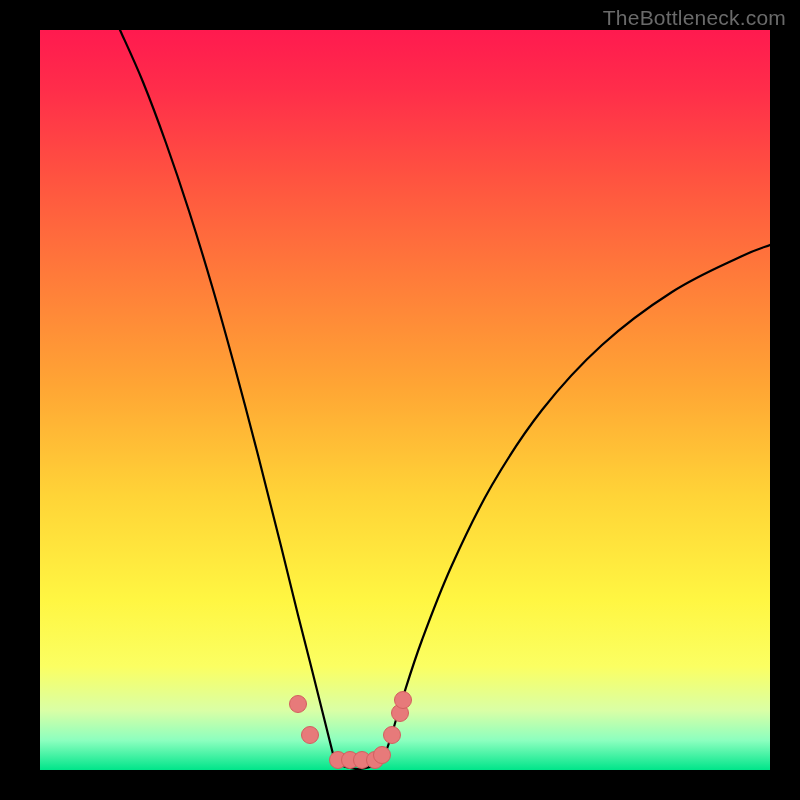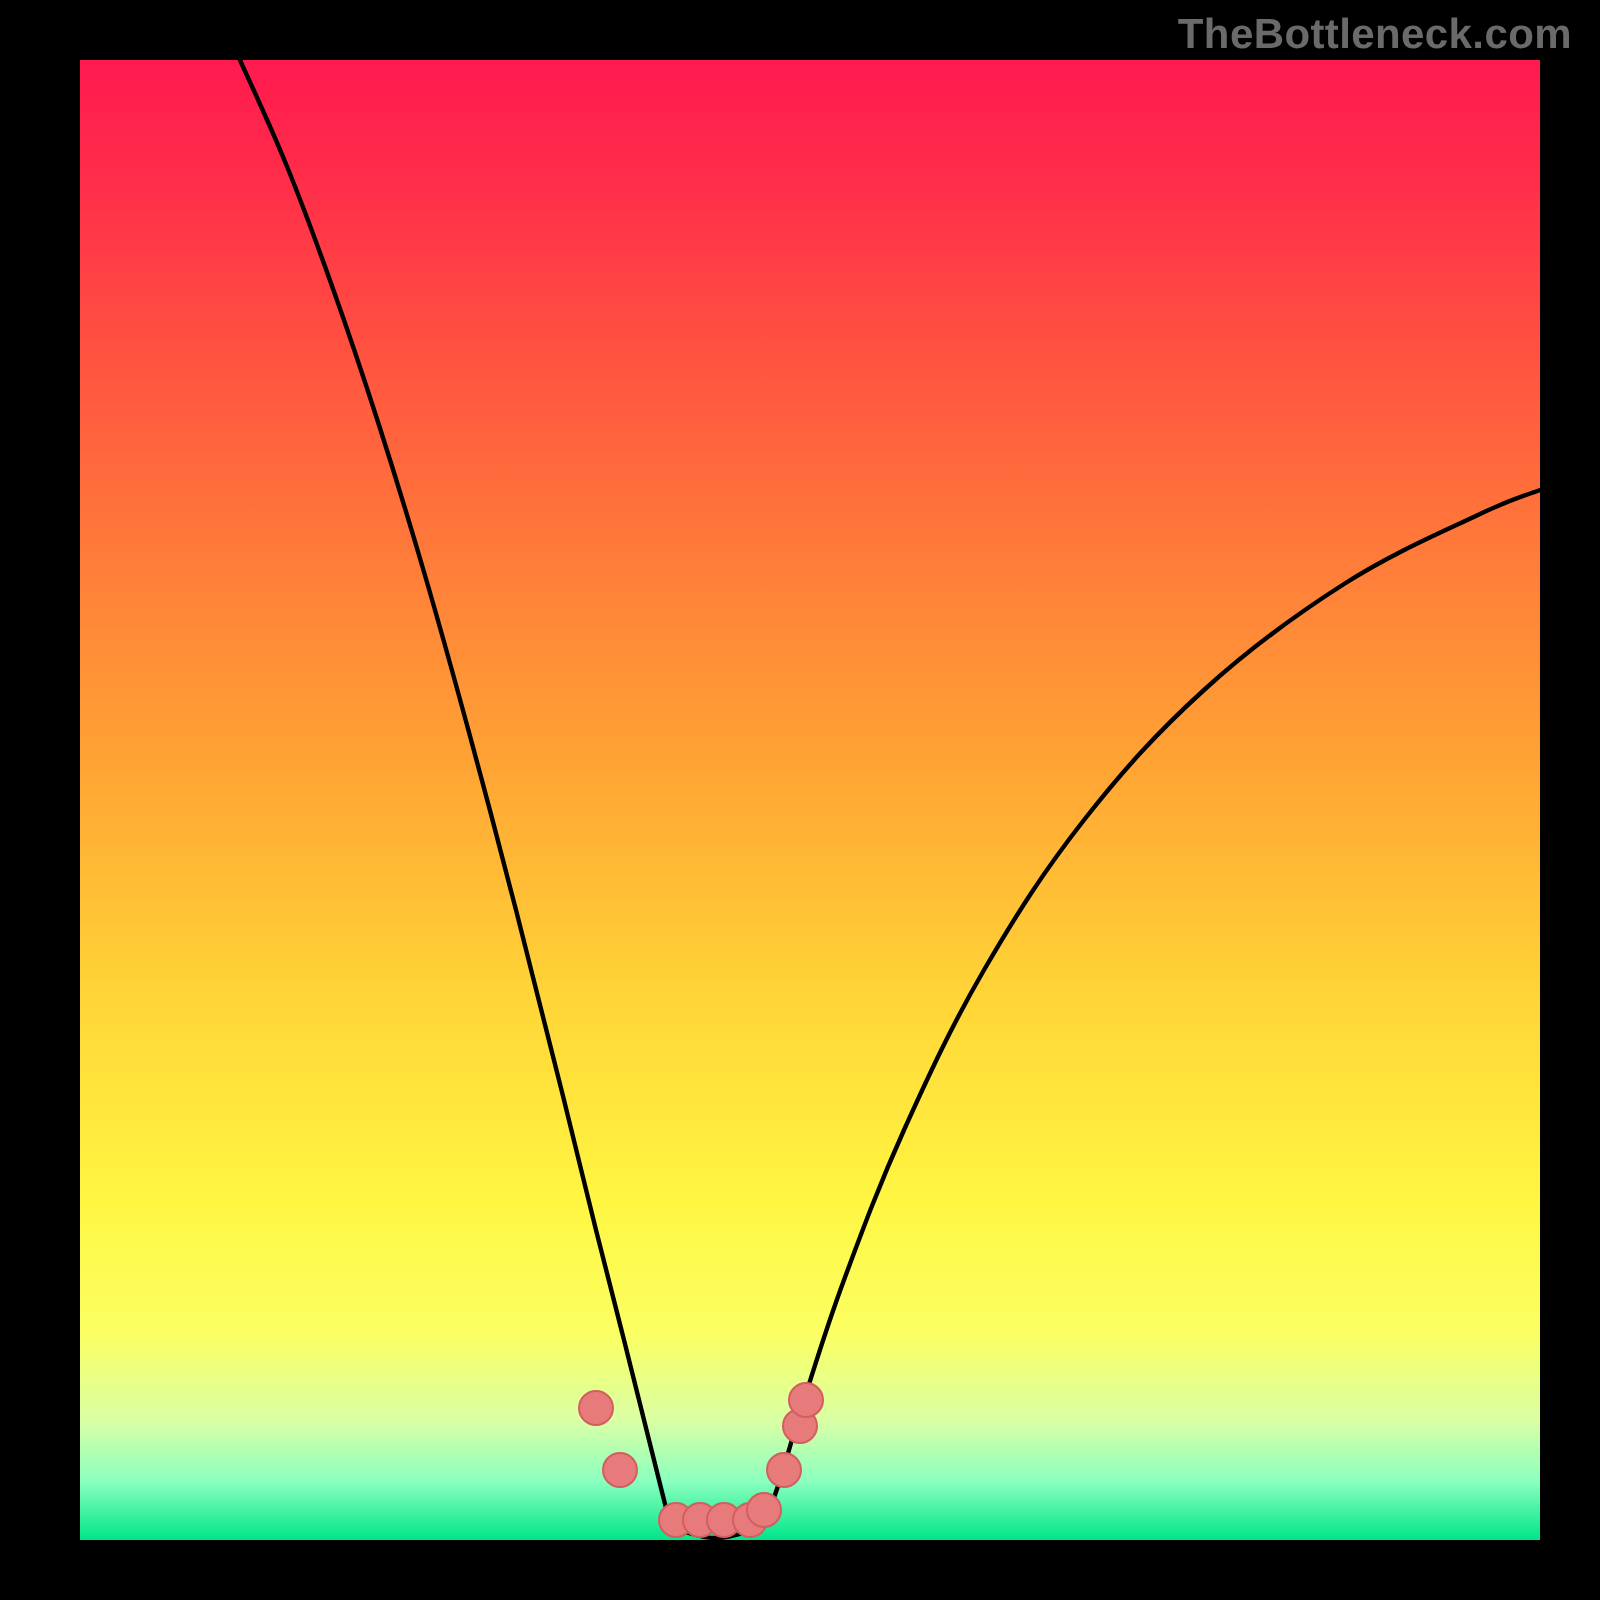--- a/index.html
+++ b/index.html
@@ -37,21 +37,21 @@
        #8cffbf 96%,
        #00e58a 100%
     );
   }
   .watermark {
     position: absolute;
     top: 6px;
     right: 14px;
     font-family: Arial, Helvetica, sans-serif;
     font-size: 21px;
-    font-weight: 700;
+    font-weight: 400;
     color: #6a6a6a;
     letter-spacing: 0.2px;
   }
   svg.curve {
     position: absolute;
     left: 0;
     top: 0;
     width: 730px;
     height: 740px;
   }

